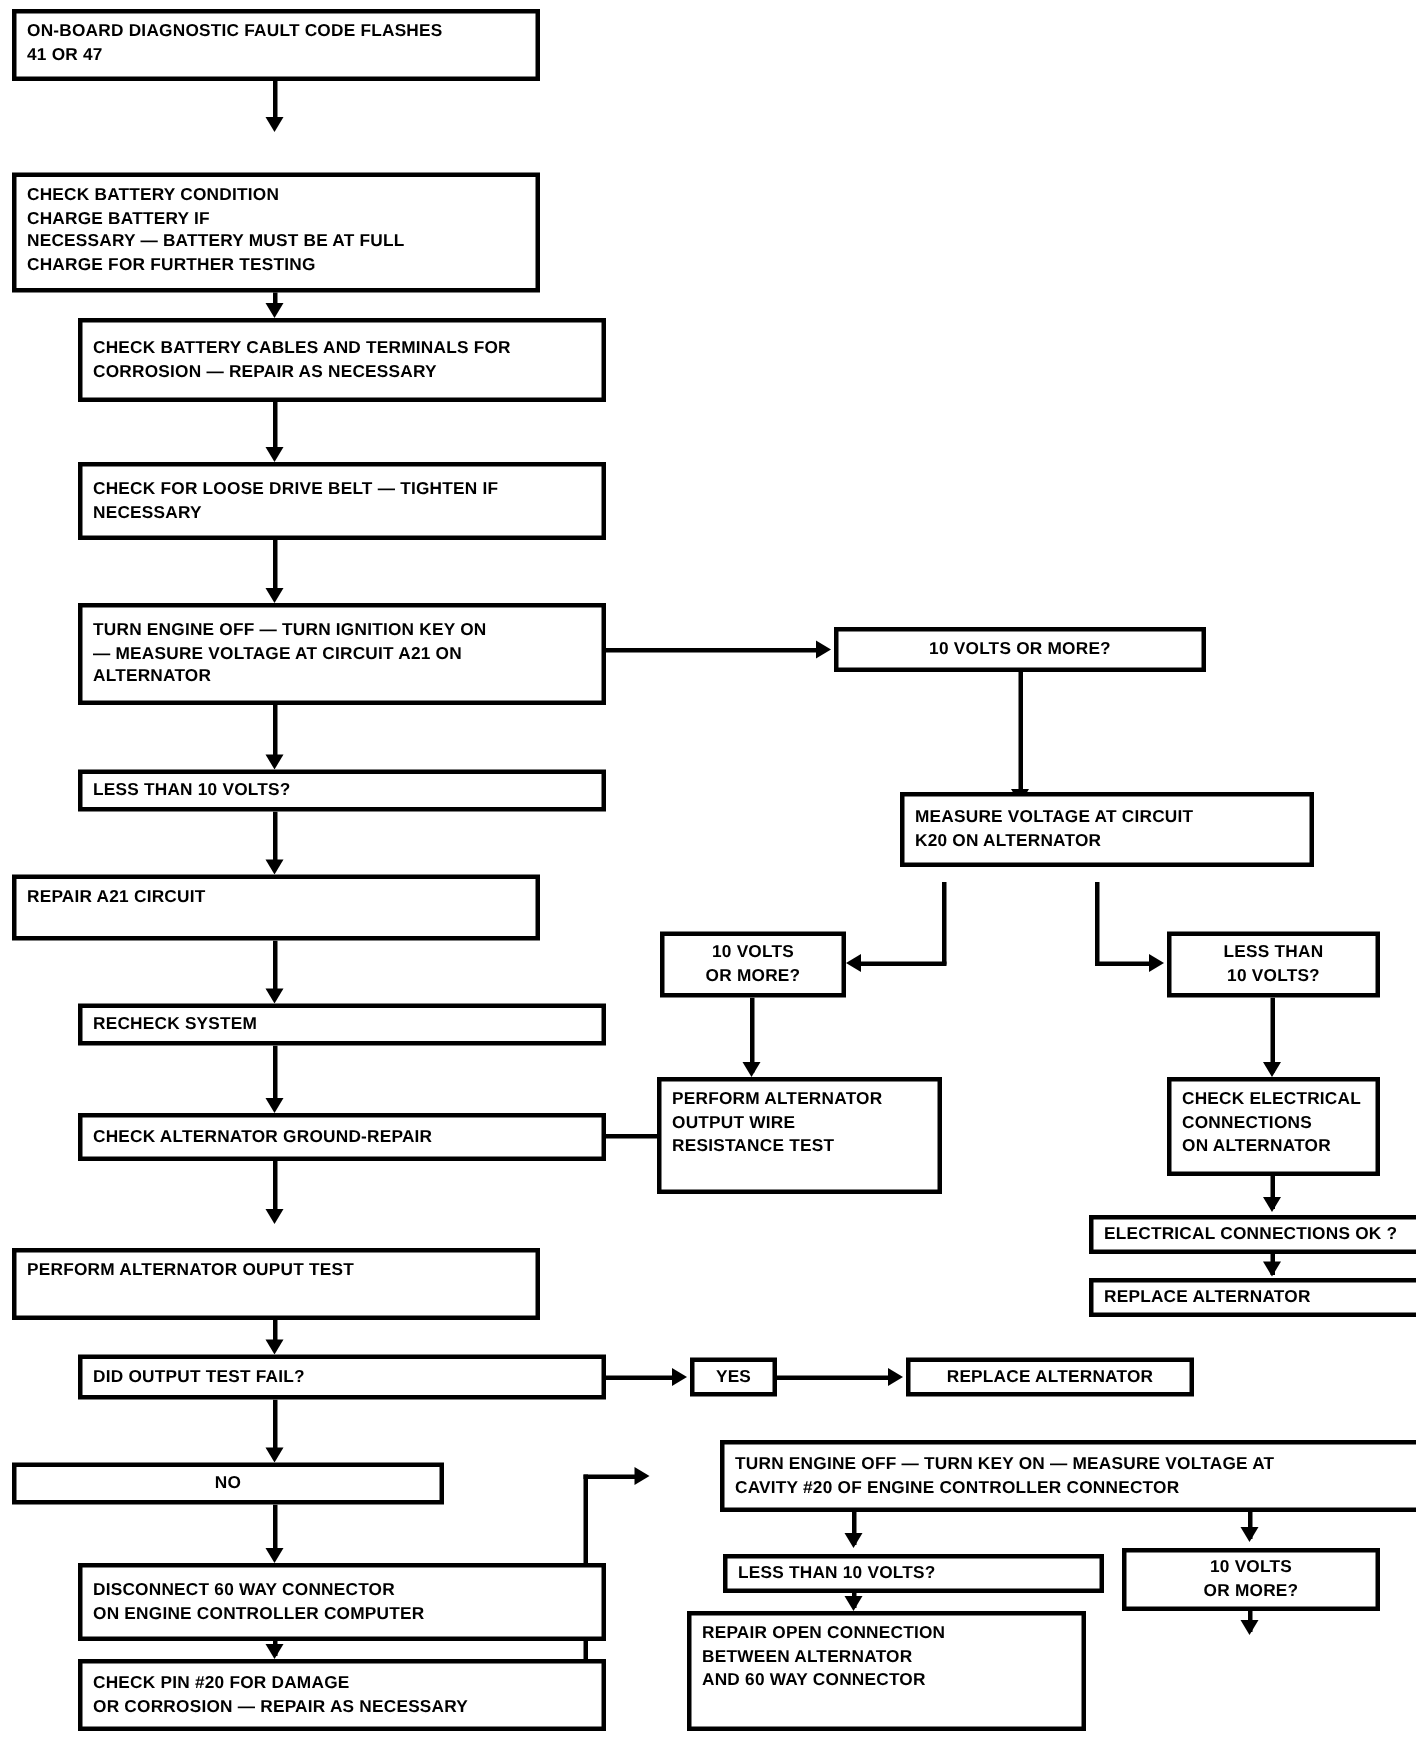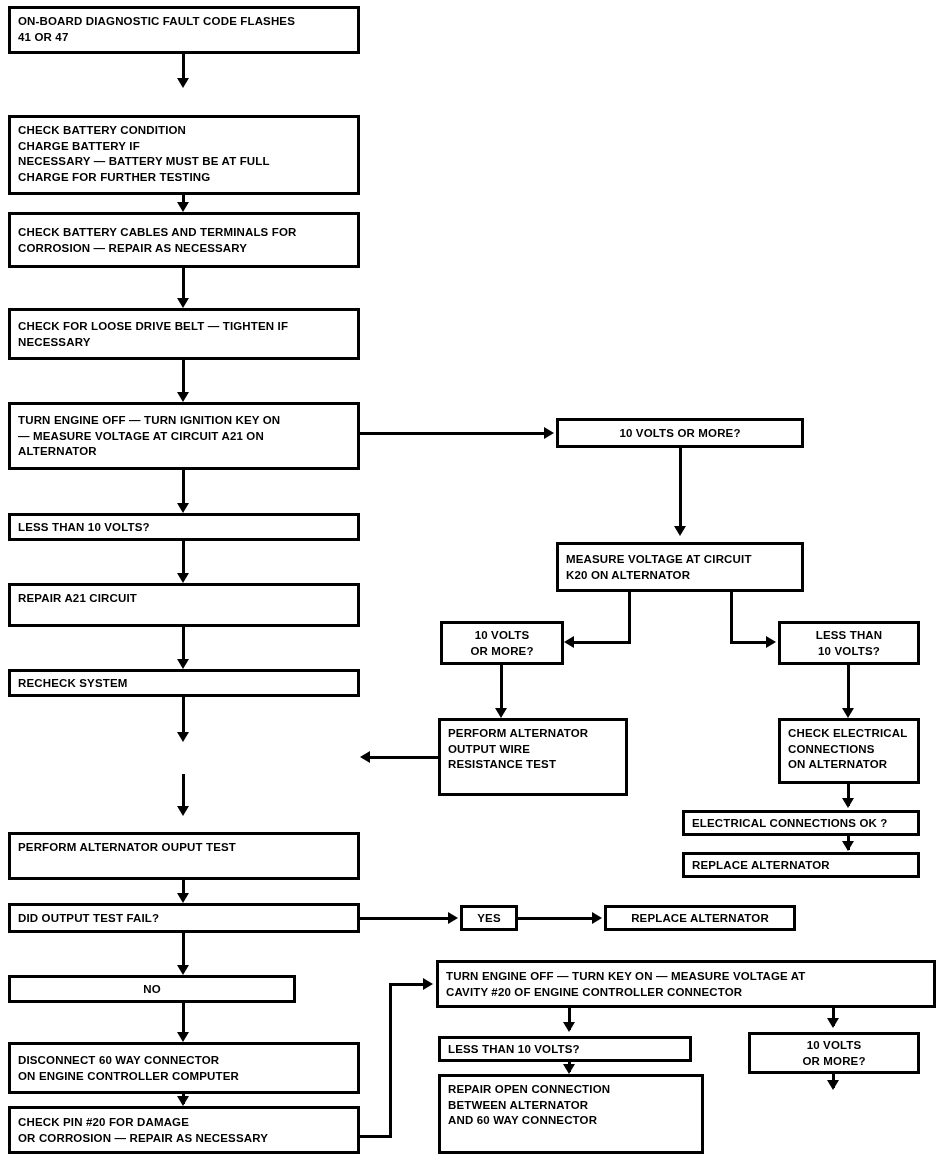--- a/index.html
+++ b/index.html
@@ -27,20 +27,21 @@
     letter-spacing: 0.15px;
     padding: 5px 7px 4px 7px;
     white-space: pre-line;
     text-transform: uppercase;
     z-index: 3;
   }
   .node.vcenter {
     display: flex;
     flex-direction: column;
     justify-content: center;
+    margin-left: 44px;
   }
   .node.ctr {
     display: flex;
     flex-direction: column;
     justify-content: center;
     align-items: center;
     text-align: center;
   }
   
   .vline, .hline {
@@ -94,36 +95,37 @@
   <div class="node vcenter" style="left:8px; top:402px; width:352px; height:68px;">TURN ENGINE OFF — TURN IGNITION KEY ON
 — MEASURE VOLTAGE AT CIRCUIT A21 ON
 ALTERNATOR</div>
 
   <div class="node vcenter" style="left:8px; top:513px; width:352px; height:28px;">LESS THAN 10 VOLTS?</div>
 
   <div class="node" style="left:8px; top:583px; width:352px; height:44px;">REPAIR A21 CIRCUIT</div>
 
   <div class="node vcenter" style="left:8px; top:669px; width:352px; height:28px;">RECHECK SYSTEM</div>
 
+  <div class="node vcenter" style="left:8px; top:742px; width:352px; height:32px;">CHECK ALTERNATOR  GROUND-REPAIR</div>
 
   <div class="node" style="left:8px; top:816px; width:352px; height:48px;margin-top:16px;">PERFORM ALTERNATOR  OUPUT TEST</div>
 
   <div class="node vcenter" style="left:8px; top:903px; width:352px; height:30px;">DID OUTPUT TEST FAIL?</div>
 
   <div class="node ctr" style="left:8px; top:975px; width:288px; height:28px;">NO</div>
 
   <div class="node vcenter" style="left:8px; top:1042px; width:352px; height:52px;">DISCONNECT 60 WAY CONNECTOR
 ON ENGINE CONTROLLER COMPUTER</div>
 
   <div class="node vcenter" style="left:8px; top:1106px; width:352px; height:48px;">CHECK PIN #20 FOR DAMAGE
 OR CORROSION — REPAIR AS NECESSARY</div>
 
   <div class="node ctr" style="left:556px; top:418px; width:248px; height:30px;">10 VOLTS OR MORE?</div>
 
-  <div class="node vcenter" style="left:556px; top:542px; width:248px; height:50px;">MEASURE VOLTAGE AT CIRCUIT
+  <div class="node vcenter" style="left:556px; top:528px; width:276px; height:50px;">MEASURE VOLTAGE AT CIRCUIT
 K20 ON ALTERNATOR</div>
 
   <div class="node ctr" style="left:440px; top:621px; width:124px; height:44px;">10 VOLTS
 OR MORE?</div>
 
   <div class="node ctr" style="left:778px; top:621px; width:142px; height:44px;">LESS THAN
 10 VOLTS?</div>
 
   <div class="node" style="left:438px; top:718px; width:190px; height:78px;">PERFORM ALTERNATOR
 OUTPUT WIRE
@@ -139,21 +141,21 @@
 
   <div class="node ctr" style="left:460px; top:905px; width:58px; height:26px;">YES</div>
 
   <div class="node ctr" style="left:604px; top:905px; width:192px; height:26px;">REPLACE ALTERNATOR</div>
 
   <div class="node vcenter" style="left:436px; top:960px; width:500px; height:48px;">TURN ENGINE OFF — TURN KEY ON — MEASURE  VOLTAGE AT
 CAVITY #20 OF ENGINE  CONTROLLER CONNECTOR</div>
 
   <div class="node vcenter" style="left:438px; top:1036px; width:254px; height:26px;">LESS THAN 10 VOLTS?</div>
 
-  <div class="node" style="left:438px; top:1074px; width:266px; height:80px;">REPAIR OPEN CONNECTION
+  <div class="node" style="left:458px; top:1074px; width:266px; height:80px;">REPAIR OPEN CONNECTION
 BETWEEN ALTERNATOR
 AND 60 WAY CONNECTOR</div>
 
   <div class="node ctr" style="left:748px; top:1032px; width:172px; height:42px;">10 VOLTS
 OR MORE?</div>
 
 
   <div class="vline" style="left:182px; top:54px; height:28px;"></div>
   <div class="arrow-d" style="left:177px; top:78px;"></div>
 

